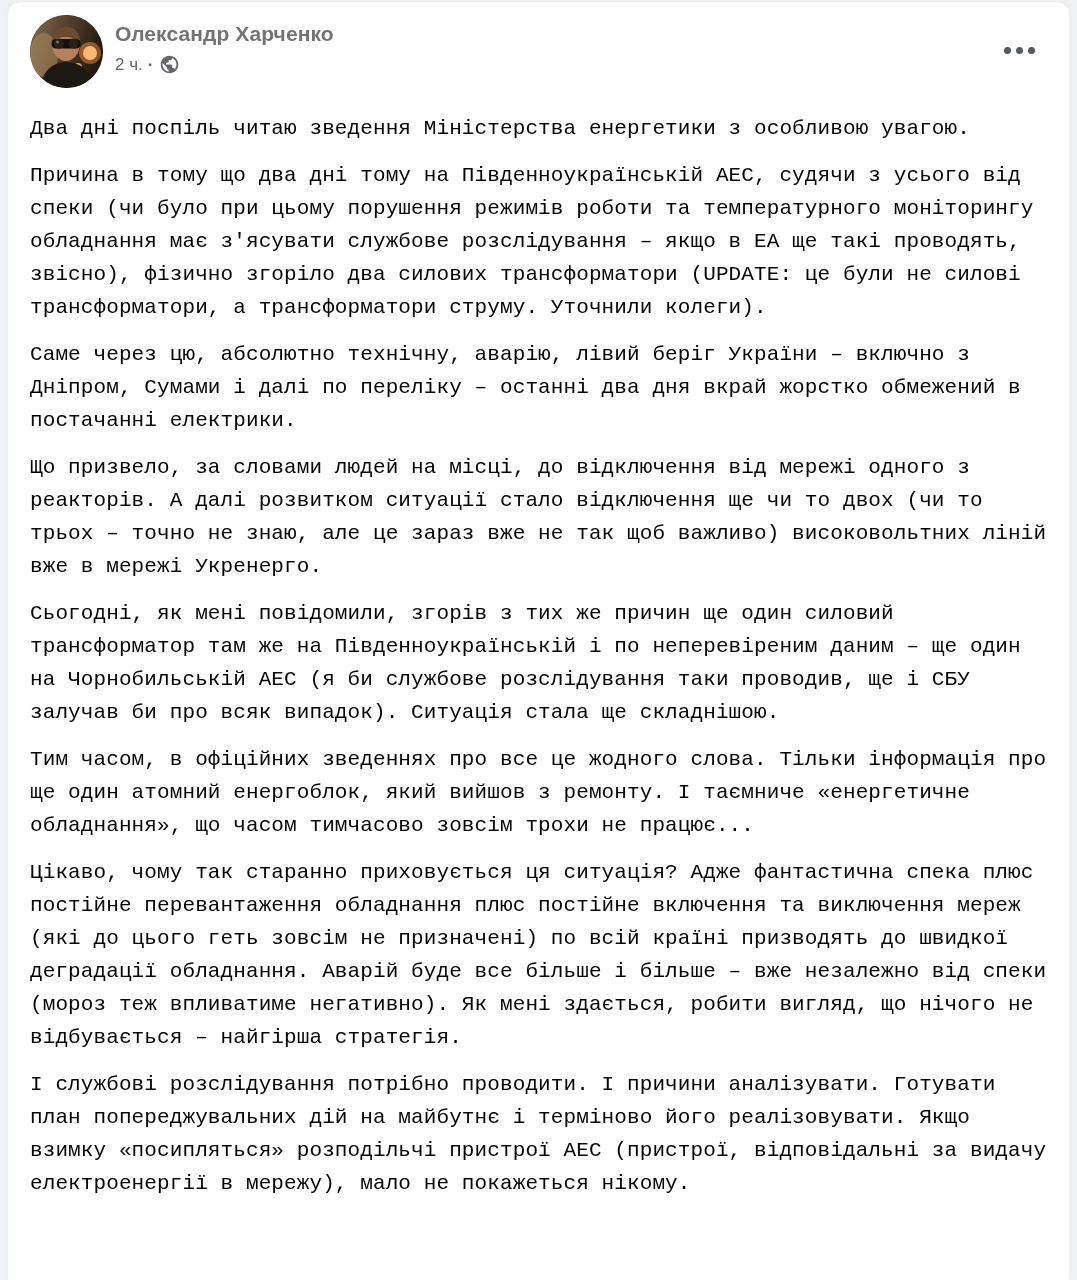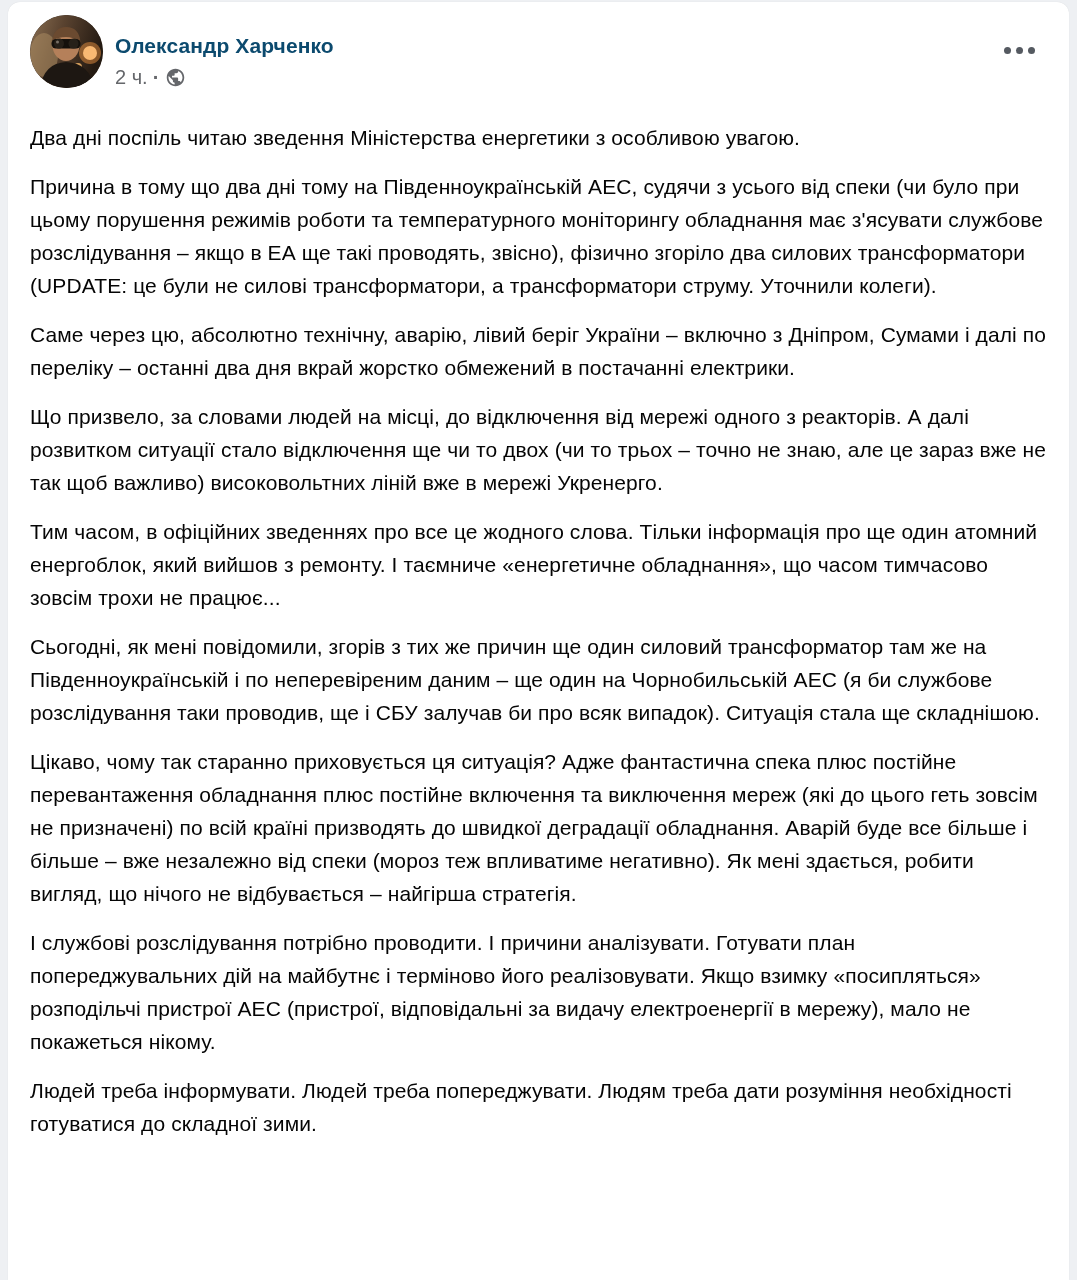--- a/index.html
+++ b/index.html
@@ -33,32 +33,31 @@
   }
   .avatar svg { display: block; }
   .header-info {
     margin-left: 12px;
     padding-top: 6px;
     flex: 1 1 auto;
   }
   .author-name {
     font-size: 21px;
     font-weight: bold;
-    color: #0c4a6e;
+    color: #737373;
     line-height: 26px;
     letter-spacing: 0.1px;
     cursor: pointer;
-    margin-top: 12px;
   }
   .meta-row {
     display: flex;
     align-items: center;
     margin-top: 7px;
     color: #65676b;
-    font-size: 20px;
+    font-size: 17px;
   }
   .meta-row .timestamp { cursor: pointer; }
   .meta-row .sep {
     margin: 0 5px;
     font-weight: bold;
   }
   .globe {
     display: inline-flex;
     margin-left: 1px;
   }
@@ -79,21 +78,21 @@
     border-radius: 50%;
     background: #555a61;
   }
   .post-body {
     padding: 16px 22px 20px 22px;
     color: #050505;
     font-size: 21px;
     line-height: 33px;
     letter-spacing: 0.1px;
   }
-  .post-body p { margin: 16px 0 14px 0; }
+  .post-body p { margin: 8px 0 14px 0; font-family: Liberation Mono, monospace; }
   .post-body p:last-child { margin-bottom: 0; }
 </style>
 </head>
 <body>
 
 <div class="post-card">
 
   <div class="post-header">
 
     <div class="avatar">
@@ -144,20 +143,19 @@
       <span class="dot"></span>
     </button>
 
   </div>
 
   <div class="post-body">
     <p>Два дні поспіль читаю зведення Міністерства енергетики з особливою увагою.</p>
     <p>Причина в тому що два дні тому на Південноукраїнській АЕС, судячи з усього від спеки (чи було при цьому порушення режимів роботи та температурного моніторингу обладнання має з'ясувати службове розслідування – якщо в ЕА ще такі проводять, звісно), фізично згоріло два силових трансформатори (UPDATE: це були не силові трансформатори, а трансформатори струму. Уточнили колеги).</p>
     <p>Саме через цю, абсолютно технічну, аварію, лівий беріг України – включно з Дніпром, Сумами і далі по переліку – останні два дня вкрай жорстко обмежений в постачанні електрики.</p>
     <p>Що призвело, за словами людей на місці, до відключення від мережі одного з реакторів. А далі розвитком ситуації стало відключення ще чи то двох (чи то трьох – точно не знаю, але це зараз вже не так щоб важливо) високовольтних ліній вже в мережі Укренерго.</p>
+    <p>Сьогодні, як мені повідомили, згорів з тих же причин ще один силовий трансформатор там же на Південноукраїнській і по неперевіреним даним – ще один на Чорнобильській АЕС (я би службове розслідування таки проводив, ще і СБУ залучав би про всяк випадок). Ситуація стала ще складнішою.</p>
     <p>Тим часом, в офіційних зведеннях про все це жодного слова. Тільки інформація про ще один атомний енергоблок, який вийшов з ремонту. І таємниче «енергетичне обладнання», що часом тимчасово зовсім трохи не працює...</p>
-    <p>Сьогодні, як мені повідомили, згорів з тих же причин ще один силовий трансформатор там же на Південноукраїнській і по неперевіреним даним – ще один на Чорнобильській АЕС (я би службове розслідування таки проводив, ще і СБУ залучав би про всяк випадок). Ситуація стала ще складнішою.</p>
     <p>Цікаво, чому так старанно приховується ця ситуація? Адже фантастична спека плюс постійне перевантаження обладнання плюс постійне включення та виключення мереж (які до цього геть зовсім не призначені) по всій країні призводять до швидкої деградації обладнання. Аварій буде все більше і більше – вже незалежно від спеки (мороз теж впливатиме негативно). Як мені здається, робити вигляд, що нічого не відбувається – найгірша стратегія.</p>
     <p>І службові розслідування потрібно проводити. І причини аналізувати. Готувати план попереджувальних дій на майбутнє і терміново його реалізовувати. Якщо взимку «посипляться» розподільчі пристрої АЕС (пристрої, відповідальні за видачу електроенергії в мережу), мало не покажеться нікому.</p>
-    <p>Людей треба інформувати. Людей треба попереджувати. Людям треба дати розуміння необхідності готуватися до складної зими.</p>
   </div>
 
 </div>
 
 </body></html>

